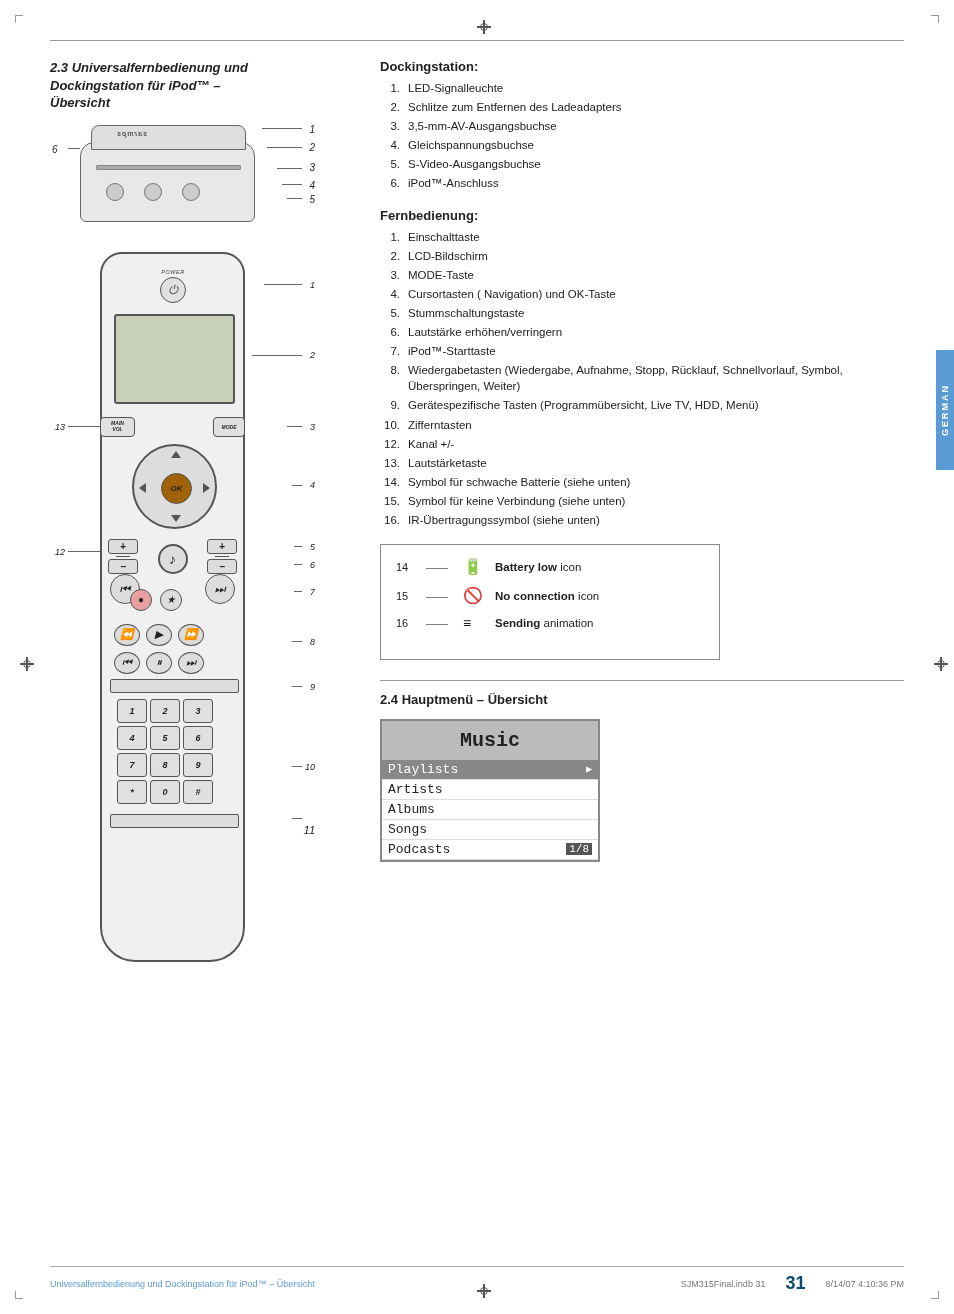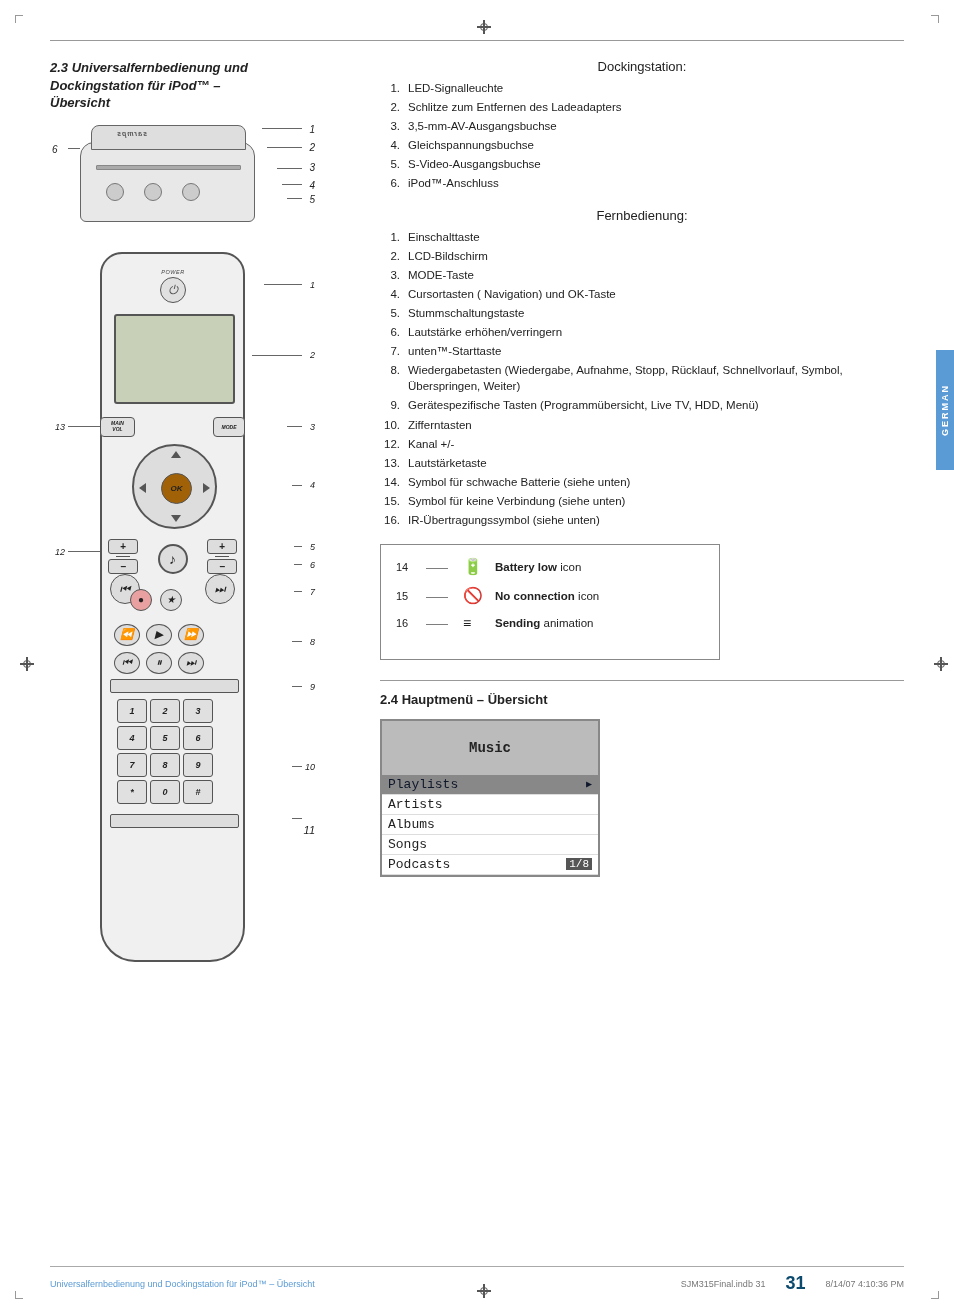--- a/index.html
+++ b/index.html
@@ -49,23 +49,22 @@
     }
 
     
     .right-col {
       flex: 1;
       padding-left: 10px;
     }
 
     .subsection-title {
       font-size: 13px;
-      font-weight: normal;
+      font-weight: bold;
       margin-bottom: 6px;
-      text-align: center;
     }
 
     .numbered-list {
       list-style: none;
       margin-bottom: 16px;
     }
 
     .numbered-list li {
       display: flex;
       gap: 8px;
@@ -124,39 +123,39 @@
 
     .menu-screen {
       border: 2px solid #888;
       width: 220px;
       overflow: hidden;
     }
 
     .menu-title-bar {
       background: #bbb;
       text-align: center;
-      padding: 19px;
+      padding: 8px;
       font-family: 'Courier New', monospace;
-      font-size: 14px;
+      font-size: 20px;
       font-weight: bold;
     }
 
     .menu-item {
       display: flex;
       justify-content: space-between;
       align-items: center;
       padding: 2px 6px;
       font-family: 'Courier New', monospace;
       font-size: 13px;
       border-bottom: 1px solid #ddd;
     }
 
     .menu-item.selected {
       background: #888;
-      color: #0f172a;
+      color: #ffffff;
     }
 
     .menu-item .arrow {
       font-size: 10px;
     }
 
     .menu-item .page-num {
       font-size: 11px;
       background: #555;
       color: #fff;
@@ -518,21 +517,21 @@
         <li>
             <span class="list-num">5.</span>
             <span>Stummschaltungstaste</span>
           </li>
         <li>
             <span class="list-num">6.</span>
             <span>Lautstärke erhöhen/verringern</span>
           </li>
         <li>
             <span class="list-num">7.</span>
-            <span>unten™-Starttaste</span>
+            <span>iPod™-Starttaste</span>
           </li>
         <li style="align-items:flex-start;">
           <span class="list-num">8.</span>
           <span>Wiedergabetasten (Wiedergabe, Aufnahme, Stopp, Rücklauf, Schnellvorlauf, Symbol, Überspringen, Weiter)</span>
         </li>
         <li style="align-items:flex-start;">
           <span class="list-num">9.</span>
           <span>Gerätespezifische Tasten (Programmübersicht, Live TV, HDD, Menü)</span>
         </li>
         <li>

